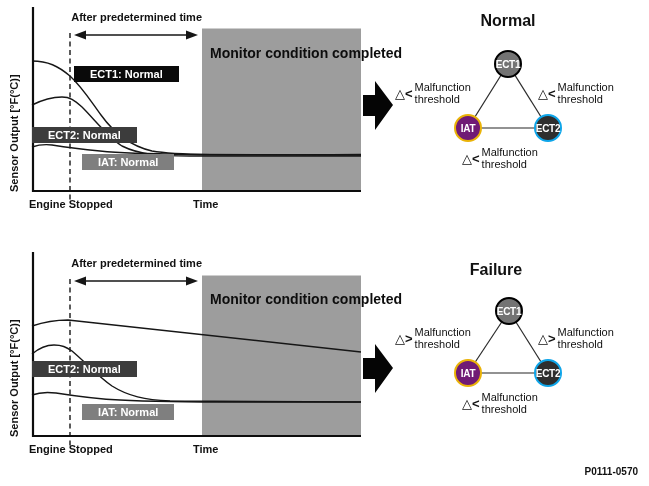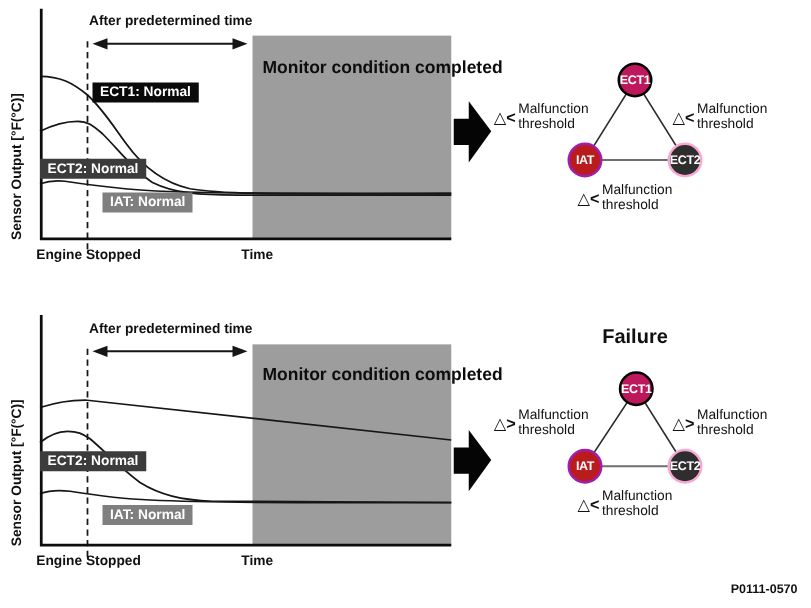--- a/index.html
+++ b/index.html
@@ -9,36 +9,36 @@
   }
   .stage svg{position:absolute;left:0;top:0;}
   .lbl{position:absolute;font-weight:bold;font-size:11px;line-height:13px;white-space:nowrap;color:#111;}
   .center-lbl{position:absolute;font-weight:bold;font-size:11px;line-height:13px;text-align:right;color:#111;}
   .v-label{
     position:absolute;font-weight:bold;font-size:11px;white-space:nowrap;color:#111;
     transform:rotate(-90deg);transform-origin:0 0;
   }
   .tag{
     position:absolute;color:#fff;font-weight:bold;font-size:11px;line-height:16px;
-    padding:0 6px;white-space:nowrap;text-align:center;
+    padding:0 16px;white-space:nowrap;text-align:center;
   }
   .tag-ect1{background:#0a0a0a;}
   .tag-ect2{background:#3c3c3c;}
   .tag-iat{background:#7f7f7f;}
   .tag-long{font-size:10.5px;letter-spacing:-0.2px;}
   .monitor-lbl{position:absolute;font-weight:bold;font-size:14px;line-height:13px;white-space:nowrap;color:#0d0d0d;}
   .result-title{position:absolute;width:120px;text-align:center;font-weight:bold;font-size:16px;line-height:18px;color:#111;}
   .node{
     position:absolute;width:28px;height:28px;border-radius:50%;box-sizing:border-box;
     display:flex;align-items:center;justify-content:center;
     color:#fff;font-size:10px;font-weight:bold;letter-spacing:-0.3px;
   }
-  .node-ect1{background:#be185d;border:2px solid #000;}
-  .node-iat{background:#b91c1c;border:2px solid #a21caf;}
-  .node-ect2{background:#2e2e2e;border:2px solid #f9a8d4;}
+  .node-ect1{background:#737373;border:2px solid #000;}
+  .node-iat{background:#701a75;border:2px solid #eab308;}
+  .node-ect2{background:#2e2e2e;border:2px solid #0ea5e9;}
   .thr{position:absolute;display:flex;align-items:center;gap:2px;color:#111;}
   .thr-sym{font-size:13px;font-weight:bold;line-height:13px;}
   .thr-txt{font-size:11px;font-weight:normal;line-height:11.5px;}
   .thr-txt span{display:block;}
   .fig-code{position:absolute;font-size:10px;font-weight:normal;color:#111;white-space:nowrap;}
 </style>
 </head>
 <body>
 
 <div class="stage">
@@ -84,20 +84,21 @@
 
   <div class="v-label" style="left:8px;top:192px;">Sensor Output [°F(°C)]</div>
   <div class="center-lbl" style="left:66px;top:11px;width:136px;">After predetermined time</div>
   <div class="monitor-lbl" style="left:210px;top:47px;">Monitor condition completed</div>
   <div class="tag tag-ect1" style="left:74px;top:66px;">ECT1: Normal</div>
   <div class="tag tag-ect2" style="left:32px;top:127px;">ECT2: Normal</div>
   <div class="tag tag-iat" style="left:82px;top:154px;">IAT: Normal</div>
   <div class="lbl" style="left:29px;top:198px;">Engine Stopped</div>
   <div class="lbl" style="left:193px;top:198px;">Time</div>
 
+  <div class="result-title" style="left:448px;top:12px;">Normal</div>
   <div class="node node-ect1" style="left:494px;top:50px;">
       <span>ECT1</span>
     </div>
   <div class="node node-iat" style="left:454px;top:114px;">
       <span>IAT</span>
     </div>
   <div class="node node-ect2" style="left:534px;top:114px;">
       <span>ECT2</span>
     </div>
   <div class="thr" style="left:395px;top:82px;">
@@ -123,21 +124,21 @@
   </div>
 
   <div class="v-label" style="left:8px;top:437px;">Sensor Output [°F(°C)]</div>
   <div class="center-lbl" style="left:66px;top:257px;width:136px;">After predetermined time</div>
   <div class="monitor-lbl" style="left:210px;top:293px;">Monitor condition completed</div>
   <div class="tag tag-ect2" style="left:32px;top:361px;">ECT2: Normal</div>
   <div class="tag tag-iat" style="left:82px;top:404px;">IAT: Normal</div>
   <div class="lbl" style="left:29px;top:443px;">Engine Stopped</div>
   <div class="lbl" style="left:193px;top:443px;">Time</div>
 
-  <div class="result-title" style="left:448px;top:261px;">Failure</div>
+  <div class="result-title" style="left:436px;top:261px;">Failure</div>
   <div class="node node-ect1" style="left:495px;top:297px;">
       <span>ECT1</span>
     </div>
   <div class="node node-iat" style="left:454px;top:359px;">
       <span>IAT</span>
     </div>
   <div class="node node-ect2" style="left:534px;top:359px;">
       <span>ECT2</span>
     </div>
   <div class="thr" style="left:395px;top:327px;">

